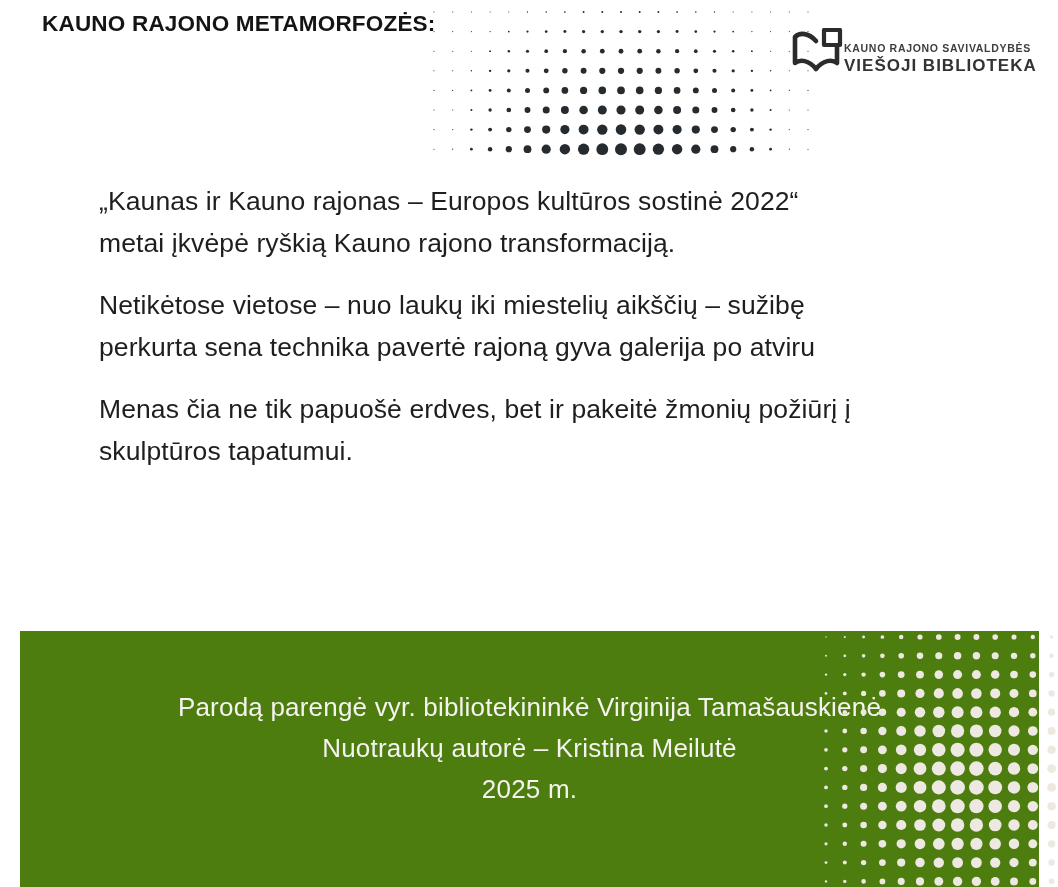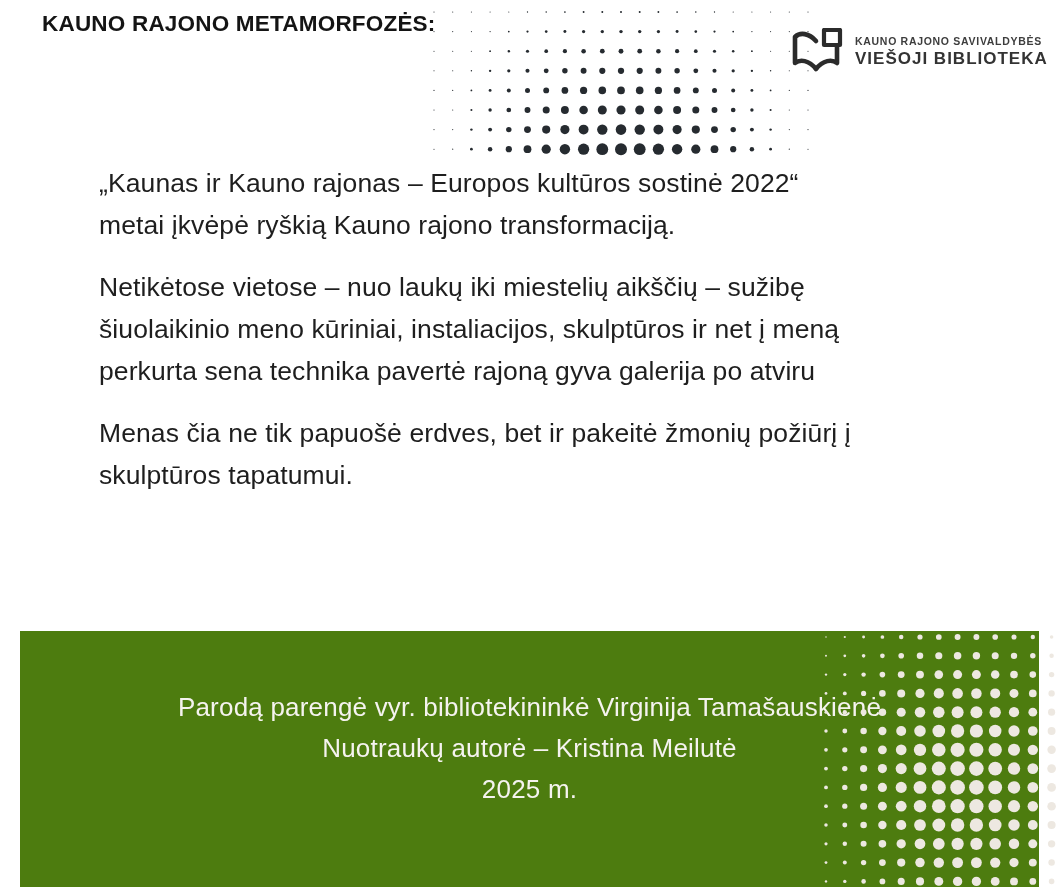--- a/index.html
+++ b/index.html
@@ -8,29 +8,29 @@
     font-family:"Liberation Sans", sans-serif;
   }
   
   .page-title{
     position:absolute;left:42px;top:8px;
     font-weight:700;font-size:22.5px;line-height:32px;color:#141414;
     letter-spacing:.2px;
   }
   .halftone-top{position:absolute;left:428px;top:4px;pointer-events:none;}
   .logo{
-    position:absolute;left:790px;top:28px;display:flex;align-items:center;gap:11px;
+    position:absolute;left:790px;top:28px;display:flex;align-items:flex-end;gap:0;
     white-space:nowrap;
   }
   .logo-text{display:flex;flex-direction:column;justify-content:center;}
   .logo-org1{font-size:10.5px;font-weight:700;letter-spacing:.7px;color:#3d3d3d;}
   .logo-org2{font-size:17px;font-weight:700;letter-spacing:1px;color:#333333;margin-top:2px;}
   
   .body-text{
-    position:absolute;left:99px;top:162px;width:900px;
+    position:absolute;left:99px;top:180px;width:900px;
     font-size:26.5px;line-height:42px;color:#1e1e1e;letter-spacing:.1px;
   }
   .body-text .para{margin:0 0 20px 0;}
   
   .footer{
     position:absolute;left:20px;top:631px;width:1019px;height:256px;
     background:#272c32;
   }
   .footer-text{
     position:relative;z-index:2;text-align:center;padding-top:56px;
@@ -228,21 +228,20 @@
 
 </div>
 
 <main class="body-text" style="color: rgb(30, 30, 30);">
   <div class="para">
     <div>„Kaunas ir Kauno rajonas – Europos kultūros sostinė 2022“</div>
     <div>metai įkvėpė ryškią Kauno rajono transformaciją.</div>
   </div>
   <div class="para">
     <div>Netikėtose vietose – nuo laukų iki miestelių aikščių – sužibę</div>
-    <div>šiuolaikinio meno kūriniai, instaliacijos, skulptūros ir net į meną</div>
     <div>perkurta sena technika pavertė rajoną gyva galerija po atviru</div>
   </div>
   <div class="para">
     <div>Menas čia ne tik papuošė erdves, bet ir pakeitė žmonių požiūrį į</div>
     <div>skulptūros tapatumui.</div>
   </div>
 </main>
 
 <footer class="footer" style="background: #4d7c0f;">
   <div class="footer-text" style="color: rgb(245, 243, 239);">

